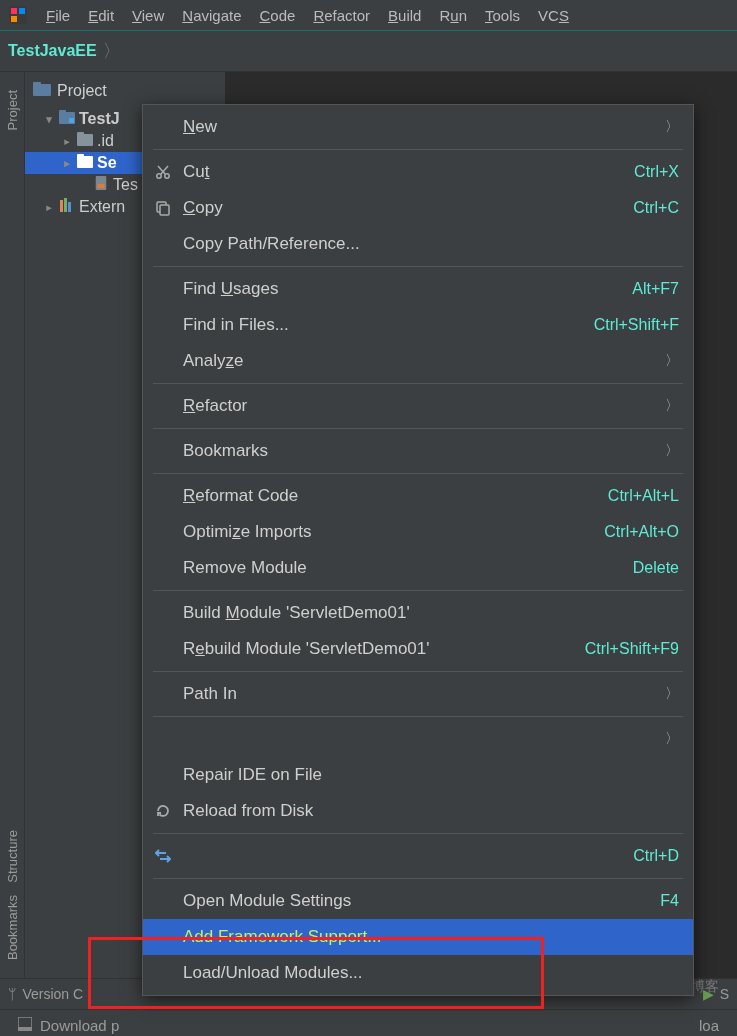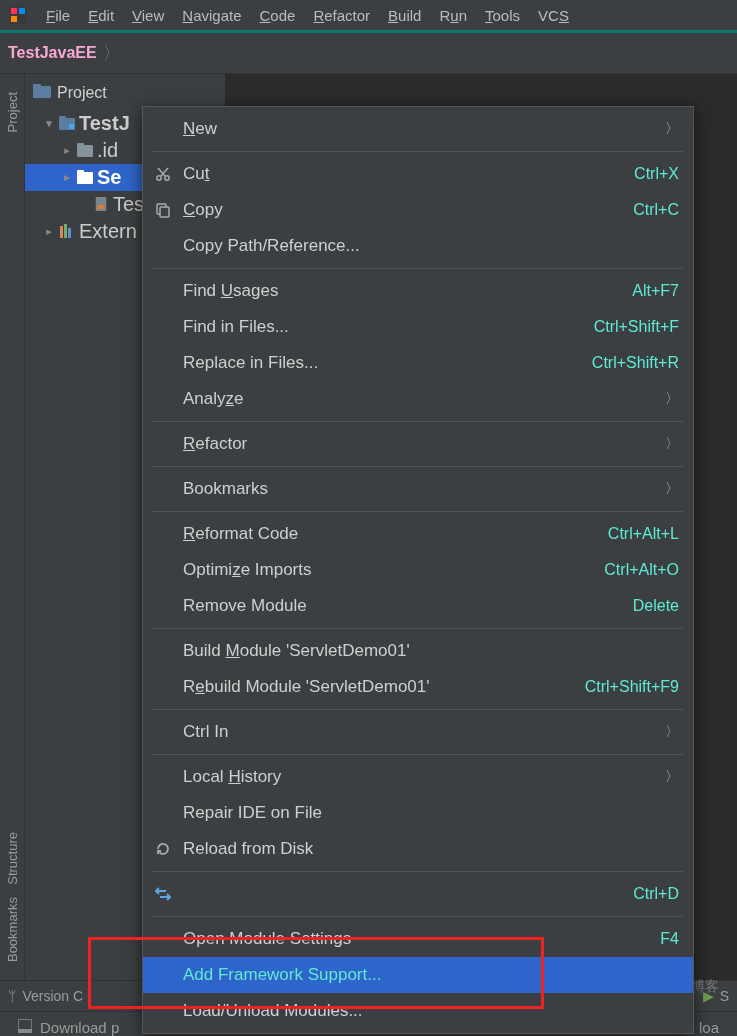--- a/index.html
+++ b/index.html
@@ -1,54 +1,54 @@
 <!DOCTYPE html>
 <html><head>
 <meta charset="utf-8">
 <style>
   html,body{margin:0;padding:0;width:737px;height:1036px;overflow:hidden;background:#2b2b2b;font-family:"Segoe UI",Arial,sans-serif;font-size:15px;color:#bbbbbb;}
   
   
-  .menubar{background:#3c3f41;height:30px;display:flex;align-items:center;padding:0 8px;gap:18px;border-bottom:3px solid #0f766e;}
+  .menubar{background:#3c3f41;height:30px;display:flex;align-items:center;padding:0 8px;gap:18px;border-bottom:1px solid #0f766e;}
   .menubar .logo{width:20px;height:20px;display:flex;align-items:center;justify-content:center;}
   .menubar .menu-item{color:#bbbbbb;font-size:15px;cursor:pointer;}
   
   
   .navbar{background:#3c3f41;height:40px;display:flex;align-items:center;padding:0 8px;border-bottom:1px solid #323232;}
-  .navbar .crumb{color:#f9a8d4;font-size:16px;font-weight:bold;}
+  .navbar .crumb{color:#5eead4;font-size:16px;font-weight:bold;}
   .navbar .sep{color:#777;margin:0 6px;font-size:18px;}
   
   
   .main{display:flex;height:calc(100% - 30px - 40px - 30px - 30px);position:relative;}
   
   
   .left-strip{width:24px;background:#3c3f41;border-right:1px solid #323232;display:flex;flex-direction:column;align-items:center;justify-content:space-between;padding:6px 0;}
   .left-strip .vlabel{writing-mode:vertical-rl;transform:rotate(180deg);color:#9b9b9b;font-size:13px;margin:12px 0;cursor:pointer;}
   
   
   .project-panel{background:#3c3f41;flex:0 0 200px;padding-top:6px;}
   .proj-header{display:flex;align-items:center;gap:6px;padding:4px 8px;color:#d0d0d0;font-size:16px;}
   .tree{padding:4px 0;}
-  .tree-row{display:flex;align-items:center;gap:4px;padding:2px 4px;color:#cccccc;font-size:20px;white-space:nowrap;}
+  .tree-row{display:flex;align-items:center;gap:4px;padding:2px 4px;color:#cccccc;font-size:16px;white-space:nowrap;}
   .tree-row.sel{background:#2f65ca;color:#ffffff;}
   .tree-row.sel .dir-icon rect{fill:#ffffff;}
   .tree-row.bold{font-weight:bold;}
   .arrow{width:12px;text-align:center;color:#888;font-size:11px;}
   .arrow.dn::before{content:"▾";}
   .arrow.rt::before{content:"▸";}
   .arrow.none::before{content:" ";}
   .dir-icon{width:16px;height:14px;display:inline-block;}
   .indent1{padding-left:18px;}
   .indent2{padding-left:36px;}
   .indent3{padding-left:52px;}
   
   
   .context-menu{position:absolute;left:142px;top:32px;width:550px;background:#3c3f41;border:1px solid #555;box-shadow:0 4px 16px rgba(0,0,0,0.6);z-index:100;padding:4px 0;}
   .cm-item{display:flex;align-items:center;height:36px;padding:0 14px 0 10px;color:#cfcfcf;font-size:17px;position:relative;}
-  .cm-item.sel{background:#2f65ca;color:#5eead4;}
+  .cm-item.sel{background:#2f65ca;color:#bef264;}
   .cm-icon{width:20px;height:20px;margin-right:10px;display:flex;align-items:center;justify-content:center;color:#aaa;}
   .cm-label{flex:1;}
   .cm-shortcut{color:#5eead4;font-size:16px;margin-left:auto;}
   .cm-sub{color:#aaaaaa;margin-left:auto;font-size:14px;}
   .cm-sep{height:1px;background:#555;margin:4px 10px;}
   
   
   .red-box{position:absolute;left:88px;top:937px;width:450px;height:66px;border:3px solid #ee2222;z-index:200;pointer-events:none;}
   
   
@@ -199,25 +199,20 @@
         <span class="cm-label">Find <span class="u">U</span>sages</span>
         <span class="cm-shortcut">Alt+F7</span>
       </div>
       <div class="cm-item">
         <span class="cm-icon"></span>
         <span class="cm-label">Find in Files...</span>
         <span class="cm-shortcut">Ctrl+Shift+F</span>
       </div>
       <div class="cm-item">
         <span class="cm-icon"></span>
-        <span class="cm-label">Replace in Files...</span>
-        <span class="cm-shortcut">Ctrl+Shift+R</span>
-      </div>
-      <div class="cm-item">
-        <span class="cm-icon"></span>
         <span class="cm-label">Analy<span class="u">z</span>e</span>
         <span class="cm-sub">〉</span>
       </div>
       <div class="cm-sep"></div>
       <div class="cm-item">
         <span class="cm-icon"></span>
         <span class="cm-label"><span class="u">R</span>efactor</span>
         <span class="cm-sub">〉</span>
       </div>
       <div class="cm-sep"></div>
@@ -248,27 +243,26 @@
         <span class="cm-label">Build <span class="u">M</span>odule 'ServletDemo01'</span>
       </div>
       <div class="cm-item">
         <span class="cm-icon"></span>
         <span class="cm-label">R<span class="u">e</span>build Module 'ServletDemo01'</span>
         <span class="cm-shortcut">Ctrl+Shift+F9</span>
       </div>
       <div class="cm-sep"></div>
       <div class="cm-item">
         <span class="cm-icon"></span>
-        <span class="cm-label">Ctrl In</span>
-        <span class="cm-sub">〉</span>
-      </div>
-      <div class="cm-sep"></div>
-      <div class="cm-item">
-        <span class="cm-icon"></span>
-        <span class="cm-label">Local <span class="u">H</span>istory</span>
+        <span class="cm-label">Path In</span>
+        <span class="cm-sub">〉</span>
+      </div>
+      <div class="cm-sep"></div>
+      <div class="cm-item">
+        <span class="cm-icon"></span>
         <span class="cm-sub">〉</span>
       </div>
       <div class="cm-item">
         <span class="cm-icon"></span>
         <span class="cm-label">Repair IDE on File</span>
       </div>
       <div class="cm-item">
         <span class="cm-icon">
           <svg width="16" height="16" viewBox="0 0 16 16">
             <path d="M3 8a5 5 0 1 1 1.5 3.5" fill="none" stroke="#aaa" stroke-width="1.8"></path>

